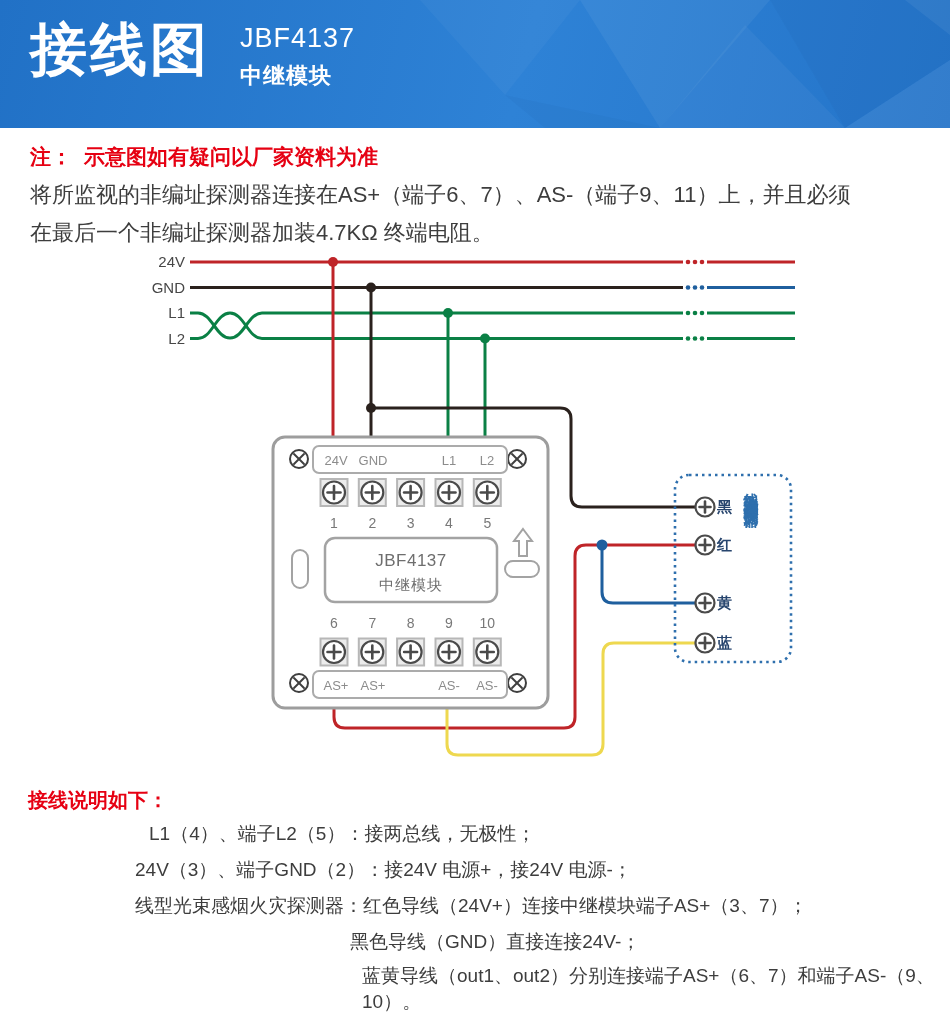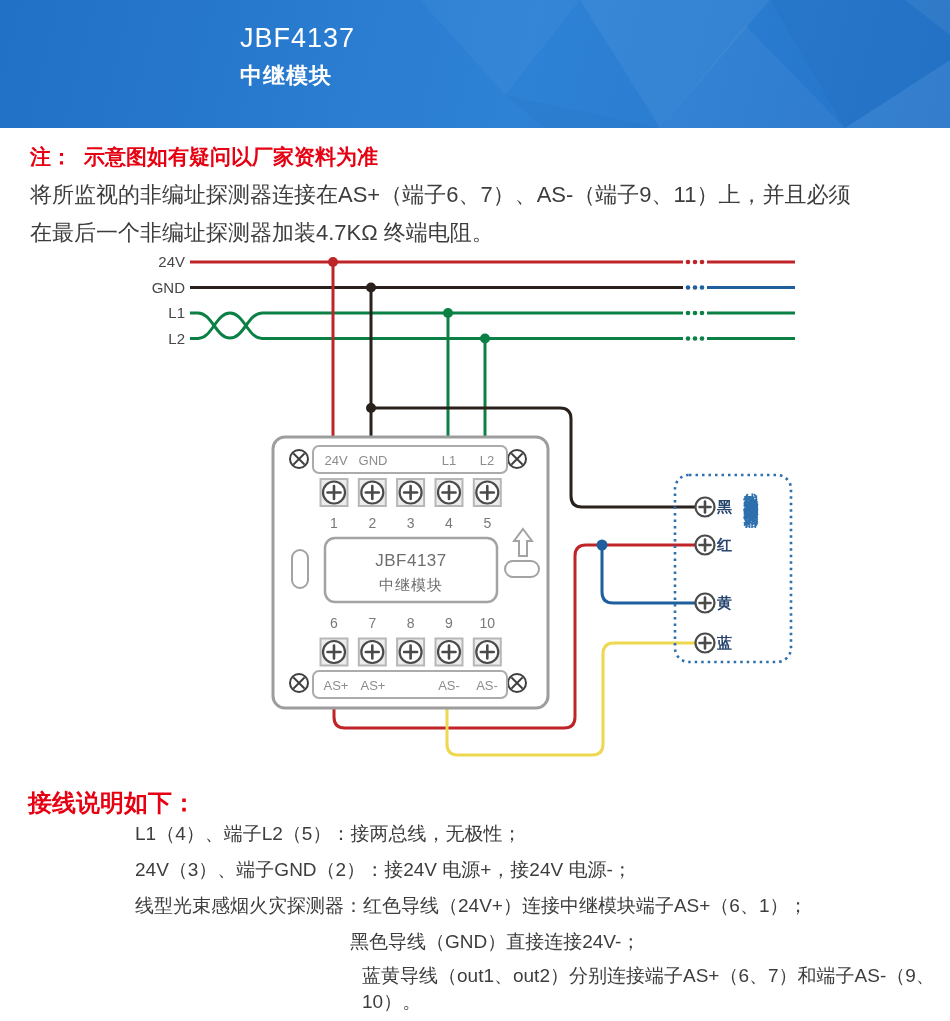--- a/index.html
+++ b/index.html
@@ -58,41 +58,42 @@
   .module-model{font-size:17px;fill:var(--module-text);text-anchor:middle;letter-spacing:.5px;}
   .module-name{font-size:15px;fill:var(--module-text);text-anchor:middle;letter-spacing:1px;}
   .detector-box{fill:none;stroke:var(--detector-blue);stroke-width:2.6;stroke-dasharray:2.5 4;}
   .det-terminal-label{font-size:15px;fill:var(--terminal-navy);font-weight:600;}
   .detector-name{
     position:absolute;left:741px;top:481px;height:190px;
     writing-mode:vertical-rl;text-orientation:upright;
     font-size:15px;font-weight:700;letter-spacing:2px;color:var(--detector-blue);
   }
   
-  .instr-title{position:absolute;left:28px;top:787px;font-size:24px;font-weight:600;color:var(--note-red);}
+  .instr-title{position:absolute;left:28px;top:787px;font-size:20px;font-weight:600;color:var(--note-red);}
   .instr{position:absolute;font-size:19px;color:var(--text-dark);}
-  .instr-0{left:135px;top:821px;}
+  .instr-0{left:149px;top:821px;}
   .instr-1{left:135px;top:857px;}
   .instr-2{left:135px;top:893px;}
   .instr-3{left:350px;top:929px;}
   .instr-4{left:350px;top:963px;margin-left:12px;}
 </style>
 </head>
 <body>
 
 <div class="header">
   <svg class="header-pattern" viewBox="0 0 950 128" preserveAspectRatio="none">
     <polygon points="420,0 580,0 505,95" fill="rgba(255,255,255,0.035)"></polygon>
     <polygon points="580,0 770,0 660,128" fill="rgba(255,255,255,0.055)"></polygon>
     <polygon points="770,0 950,0 950,60 845,128" fill="rgba(10,50,110,0.05)"></polygon>
     <polygon points="660,128 845,128 745,25" fill="rgba(255,255,255,0.045)"></polygon>
     <polygon points="845,128 950,128 950,60" fill="rgba(255,255,255,0.07)"></polygon>
     <polygon points="505,95 660,128 545,128" fill="rgba(10,50,110,0.04)"></polygon>
     <polygon points="905,0 950,0 950,35" fill="rgba(255,255,255,0.06)"></polygon>
   </svg>
+  <div class="header-title">接线图</div>
   <div class="header-sub">
     <div class="header-model">JBF4137</div>
     <div class="header-product">中继模块</div>
   </div>
 </div>
 
 <div class="note-line">
   <span>注：</span><span class="note-text">示意图如有疑问以厂家资料为准</span>
 </div>
 <div class="para-1">将所监视的非编址探测器连接在AS+（端子6、7）、AS-（端子9、11）上，并且必须</div>
@@ -265,15 +266,15 @@
     <text class="det-terminal-label" x="717" y="608">黄</text>
     <text class="det-terminal-label" x="717" y="648">蓝</text>
   </g>
 </svg>
 
 <div class="detector-name">线型光束感烟火灾探测器</div>
 
 <div class="instr-title">接线说明如下：</div>
 <div class="instr instr-0">L1（4）、端子L2（5）：接两总线，无极性；</div>
 <div class="instr instr-1">24V（3）、端子GND（2）：接24V 电源+，接24V 电源-；</div>
-<div class="instr instr-2">线型光束感烟火灾探测器：红色导线（24V+）连接中继模块端子AS+（6、1）；</div>
+<div class="instr instr-2">线型光束感烟火灾探测器：红色导线（24V+）连接中继模块端子AS+（3、7）；</div>
 <div class="instr instr-3">黑色导线（GND）直接连接24V-；</div>
 <div class="instr instr-4">蓝黄导线（out1、out2）分别连接端子AS+（6、7）和端子AS-（9、10）。</div>
 
 </body></html>

